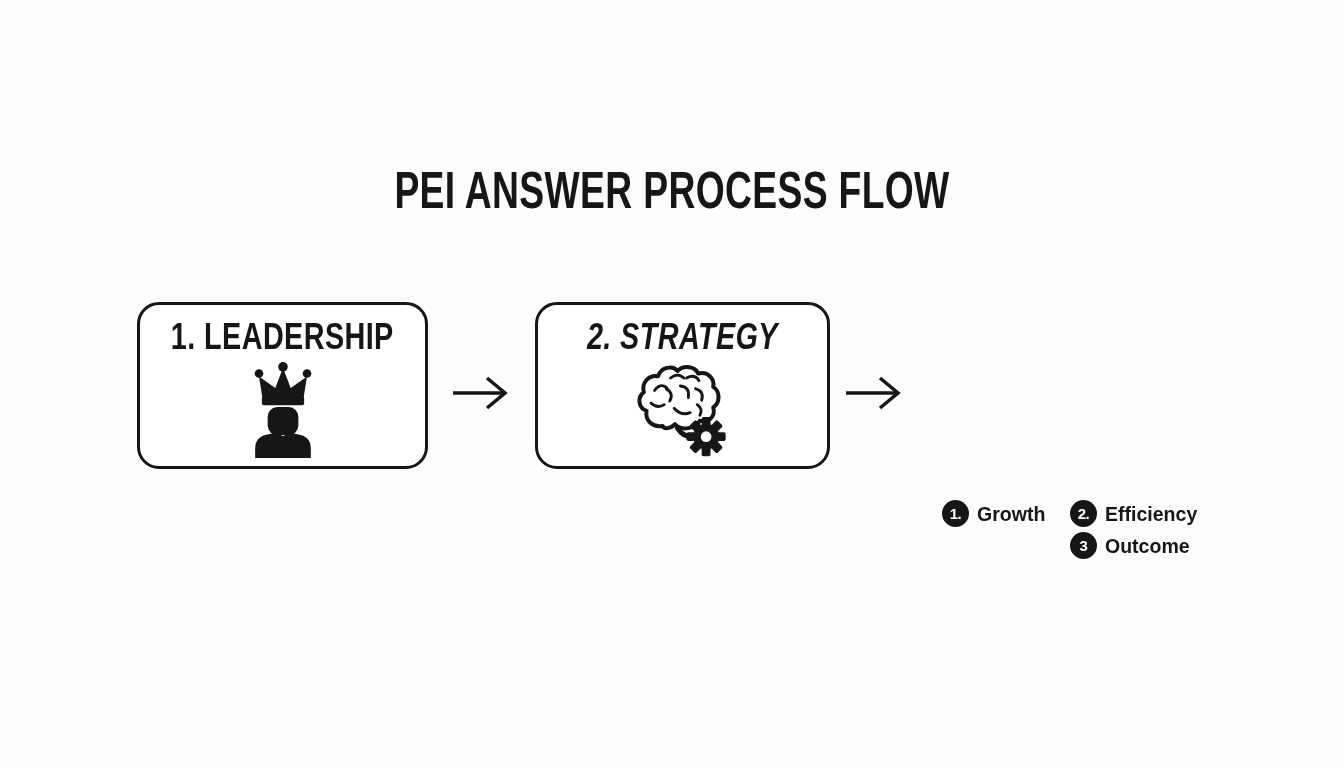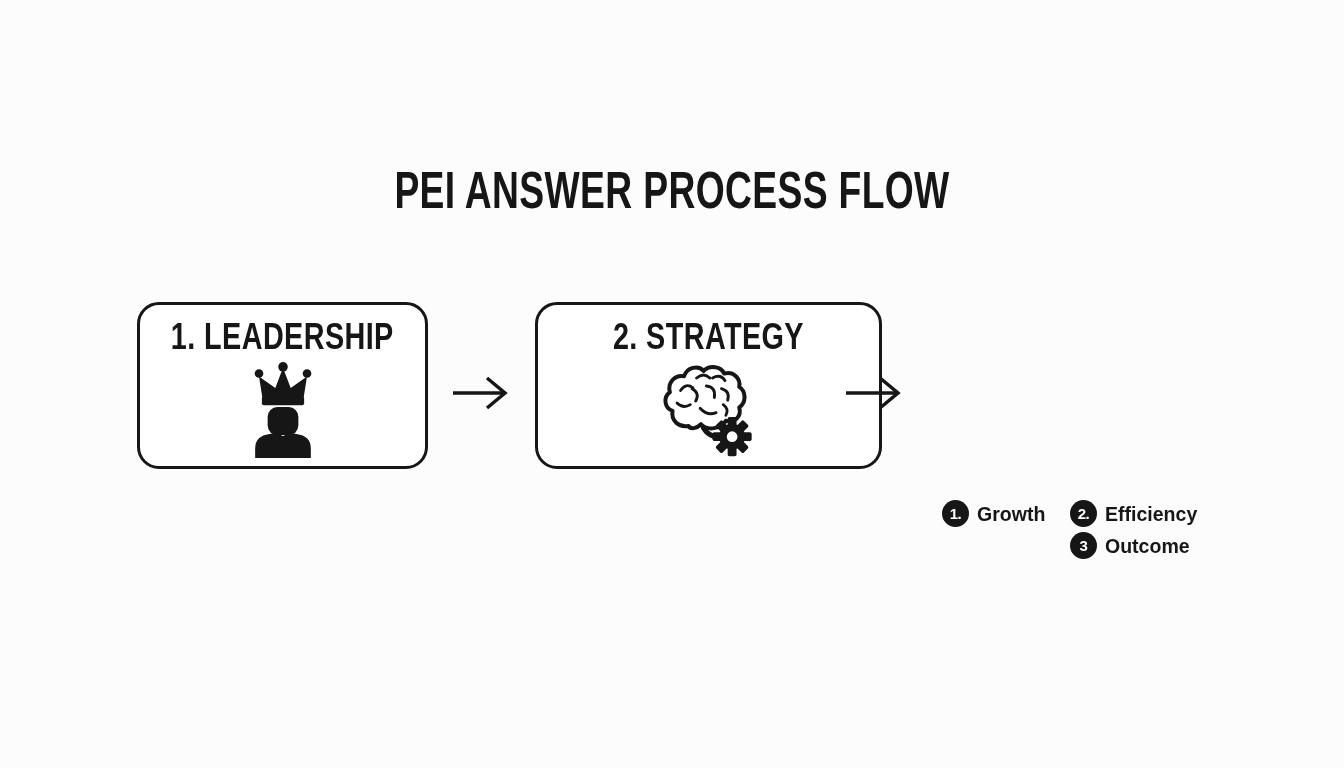--- a/index.html
+++ b/index.html
@@ -26,21 +26,21 @@
   .step-box{
     position:absolute;
     top:302px;height:167px;
     background:#ffffff;
     border:3.5px solid #161616;
     border-radius:22px;
     box-sizing:border-box;
     display:flex;flex-direction:column;align-items:center;
   }
   .box-1{left:137px;width:291px;}
-  .box-2{left:535px;width:347px;}
+  .box-2{left:535px;width:295px;font-style:italic;}
   .box-3{left:927px;width:291px;}
   .step-title{
     margin-top:11px;
     font-size:36px;
     font-weight:700;
     letter-spacing:0.5px;
     white-space:nowrap;
     transform:scaleX(0.80);
     color:#161616;
   }

